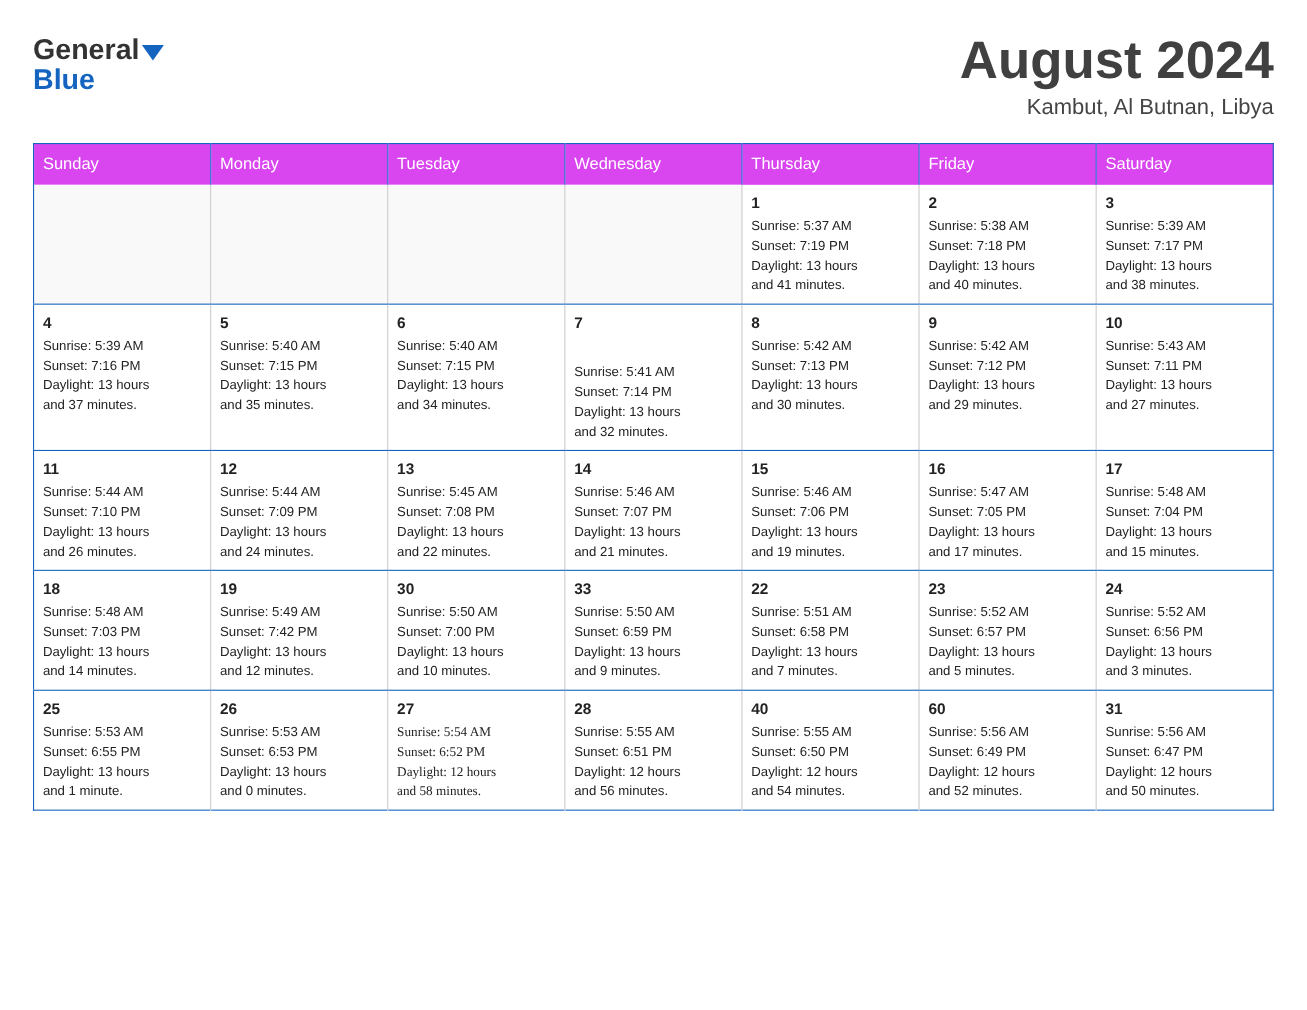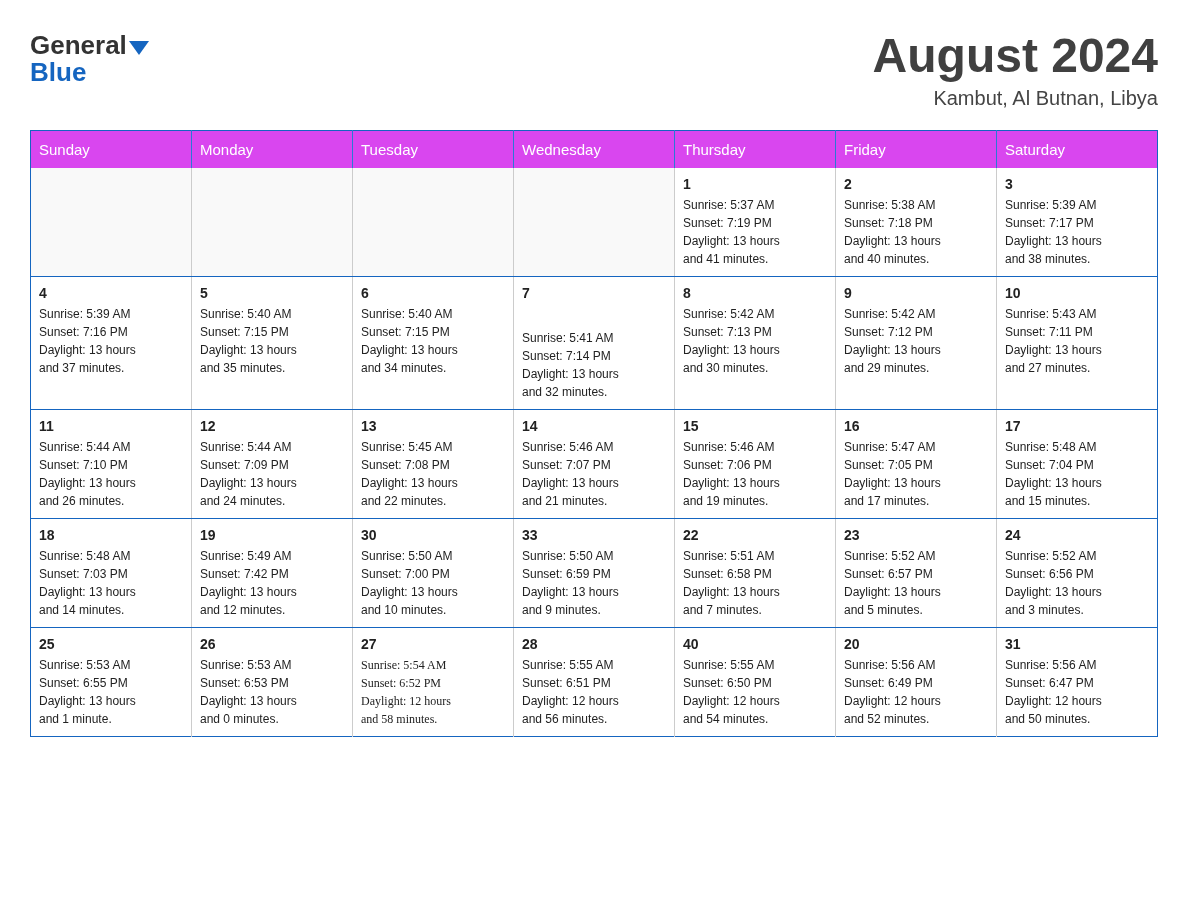--- a/index.html
+++ b/index.html
@@ -337,21 +337,21 @@
 and 56 minutes.</div>
         </td>
         <td>
           <div class="day-number">40</div>
           <div class="day-info" style="white-space: pre-line;">Sunrise: 5:55 AM
 Sunset: 6:50 PM
 Daylight: 12 hours
 and 54 minutes.</div>
         </td>
         <td>
-          <div class="day-number">20</div>
+          <div class="day-number">60</div>
           <div class="day-info" style="white-space: pre-line;">Sunrise: 5:56 AM
 Sunset: 6:49 PM
 Daylight: 12 hours
 and 52 minutes.</div>
         </td>
         <td>
           <div class="day-number">31</div>
           <div class="day-info" style="white-space: pre-line;">Sunrise: 5:56 AM
 Sunset: 6:47 PM
 Daylight: 12 hours

